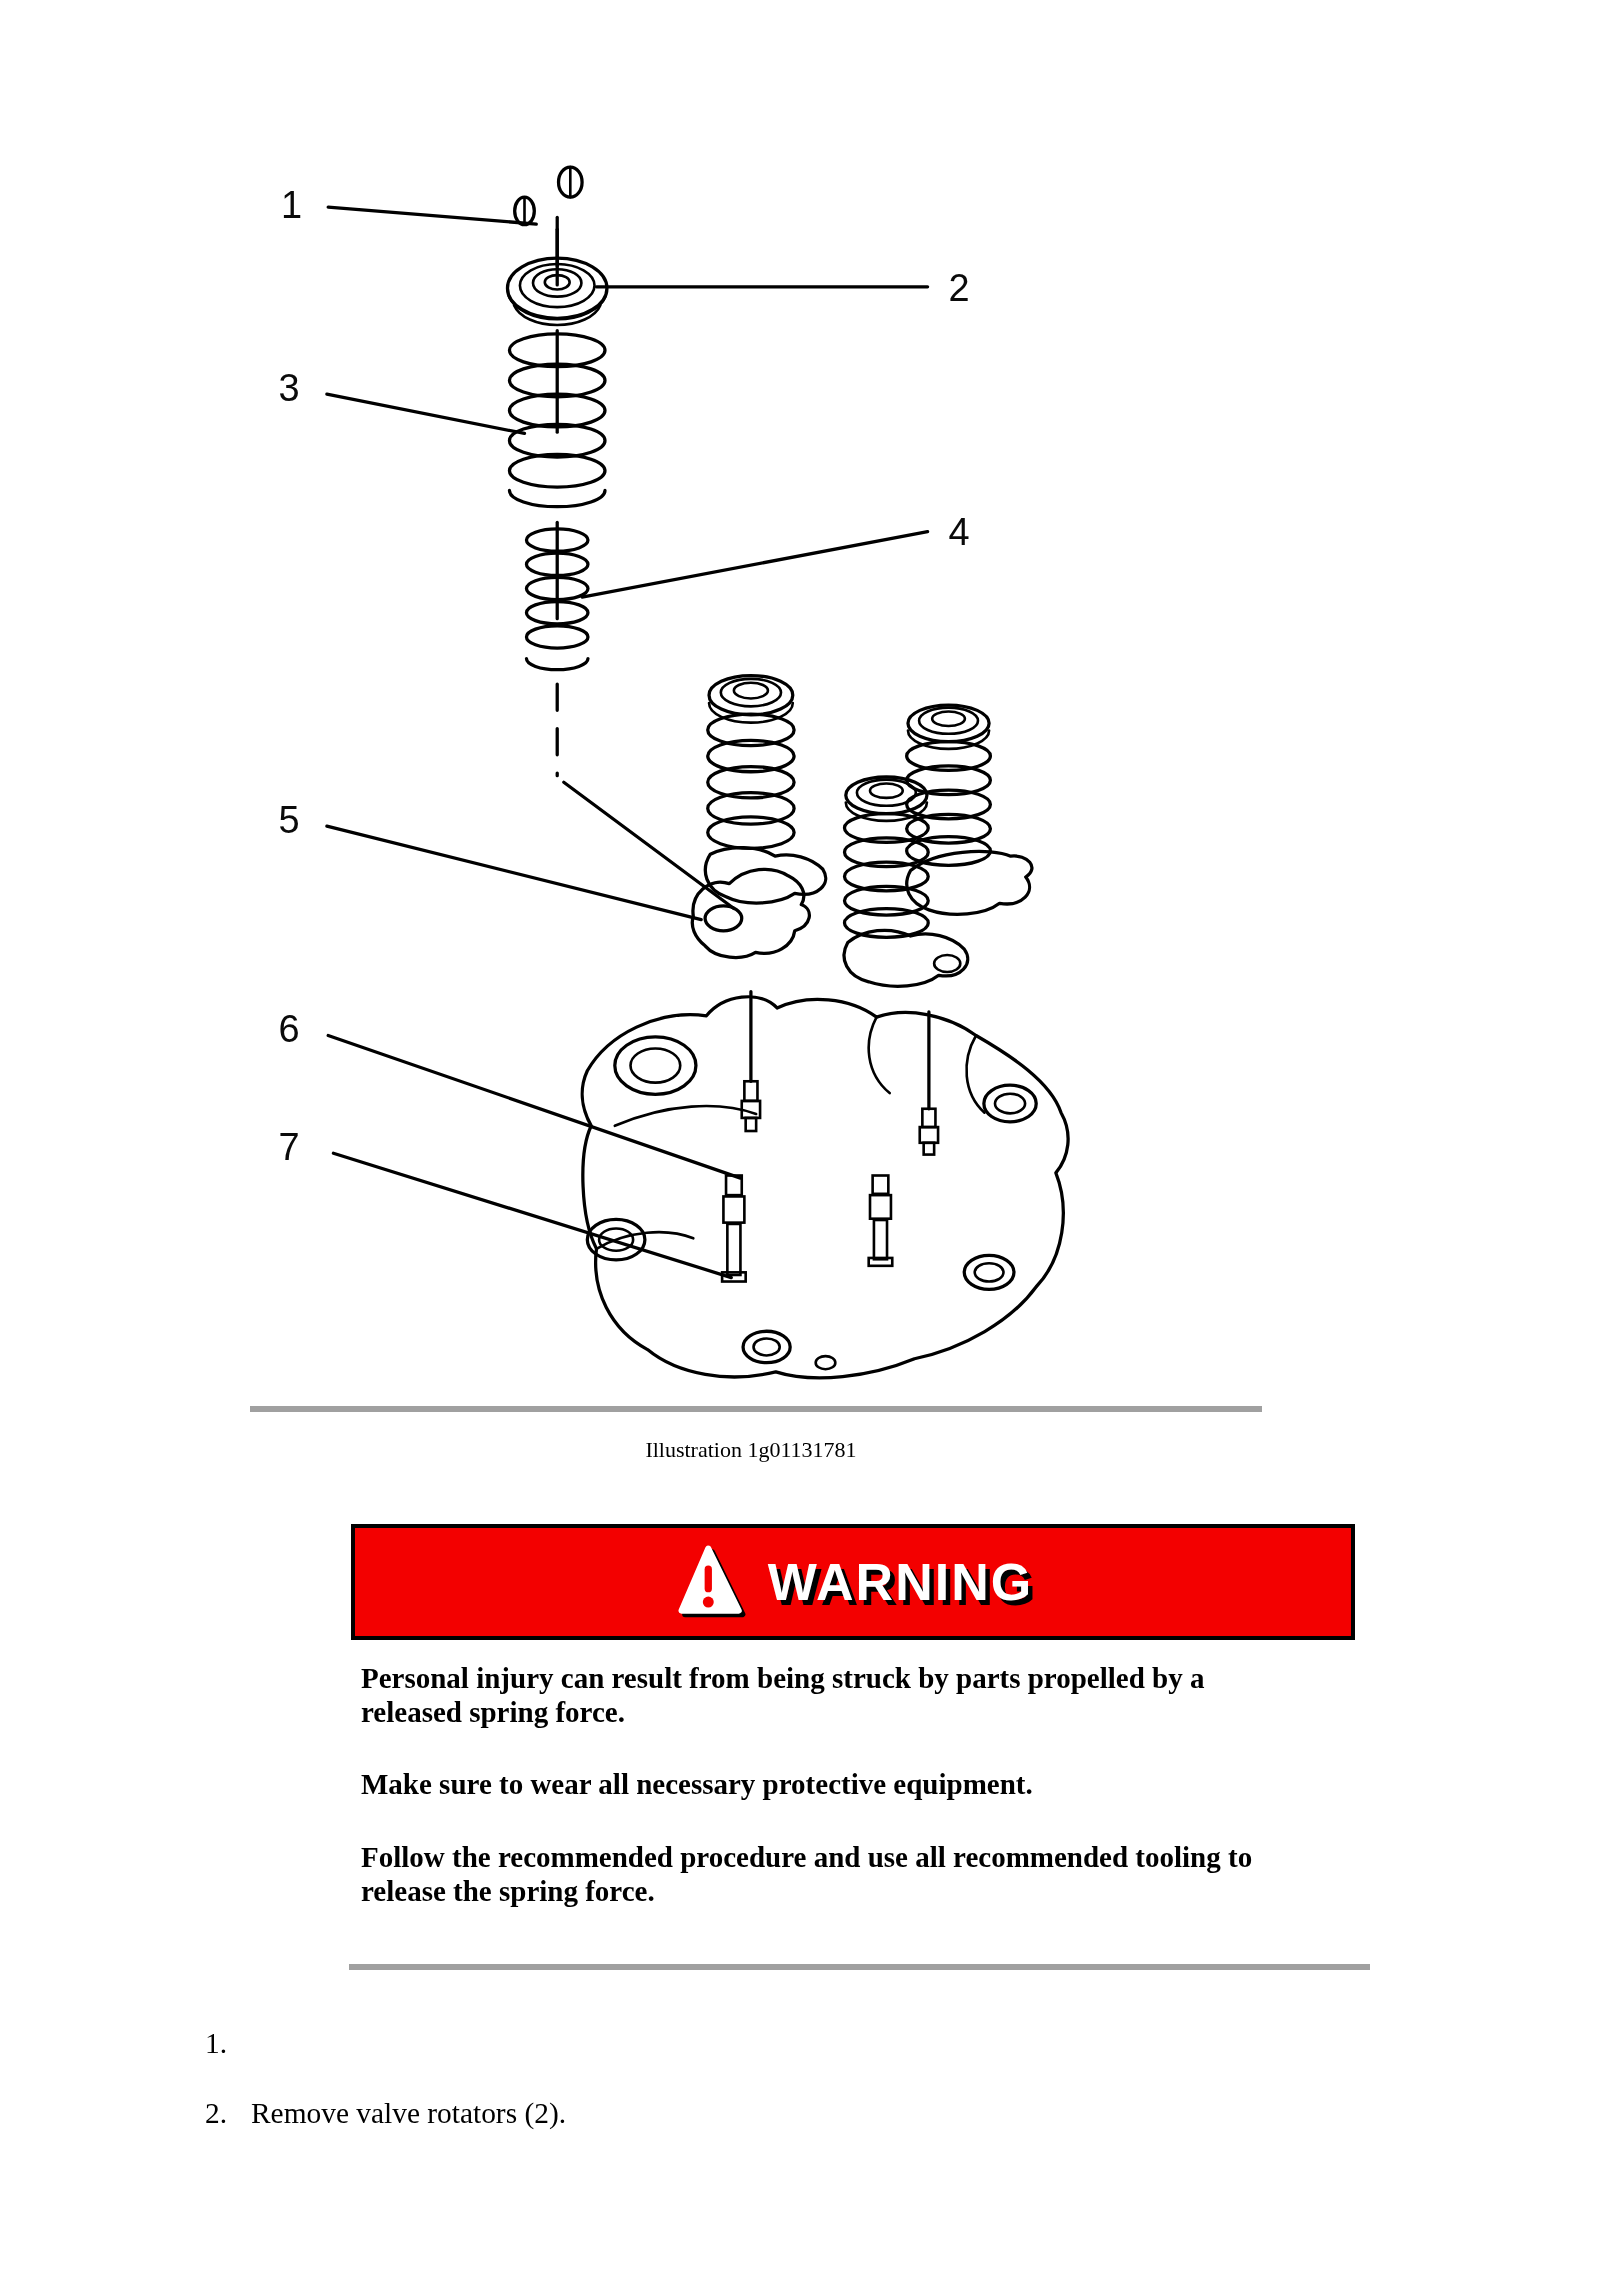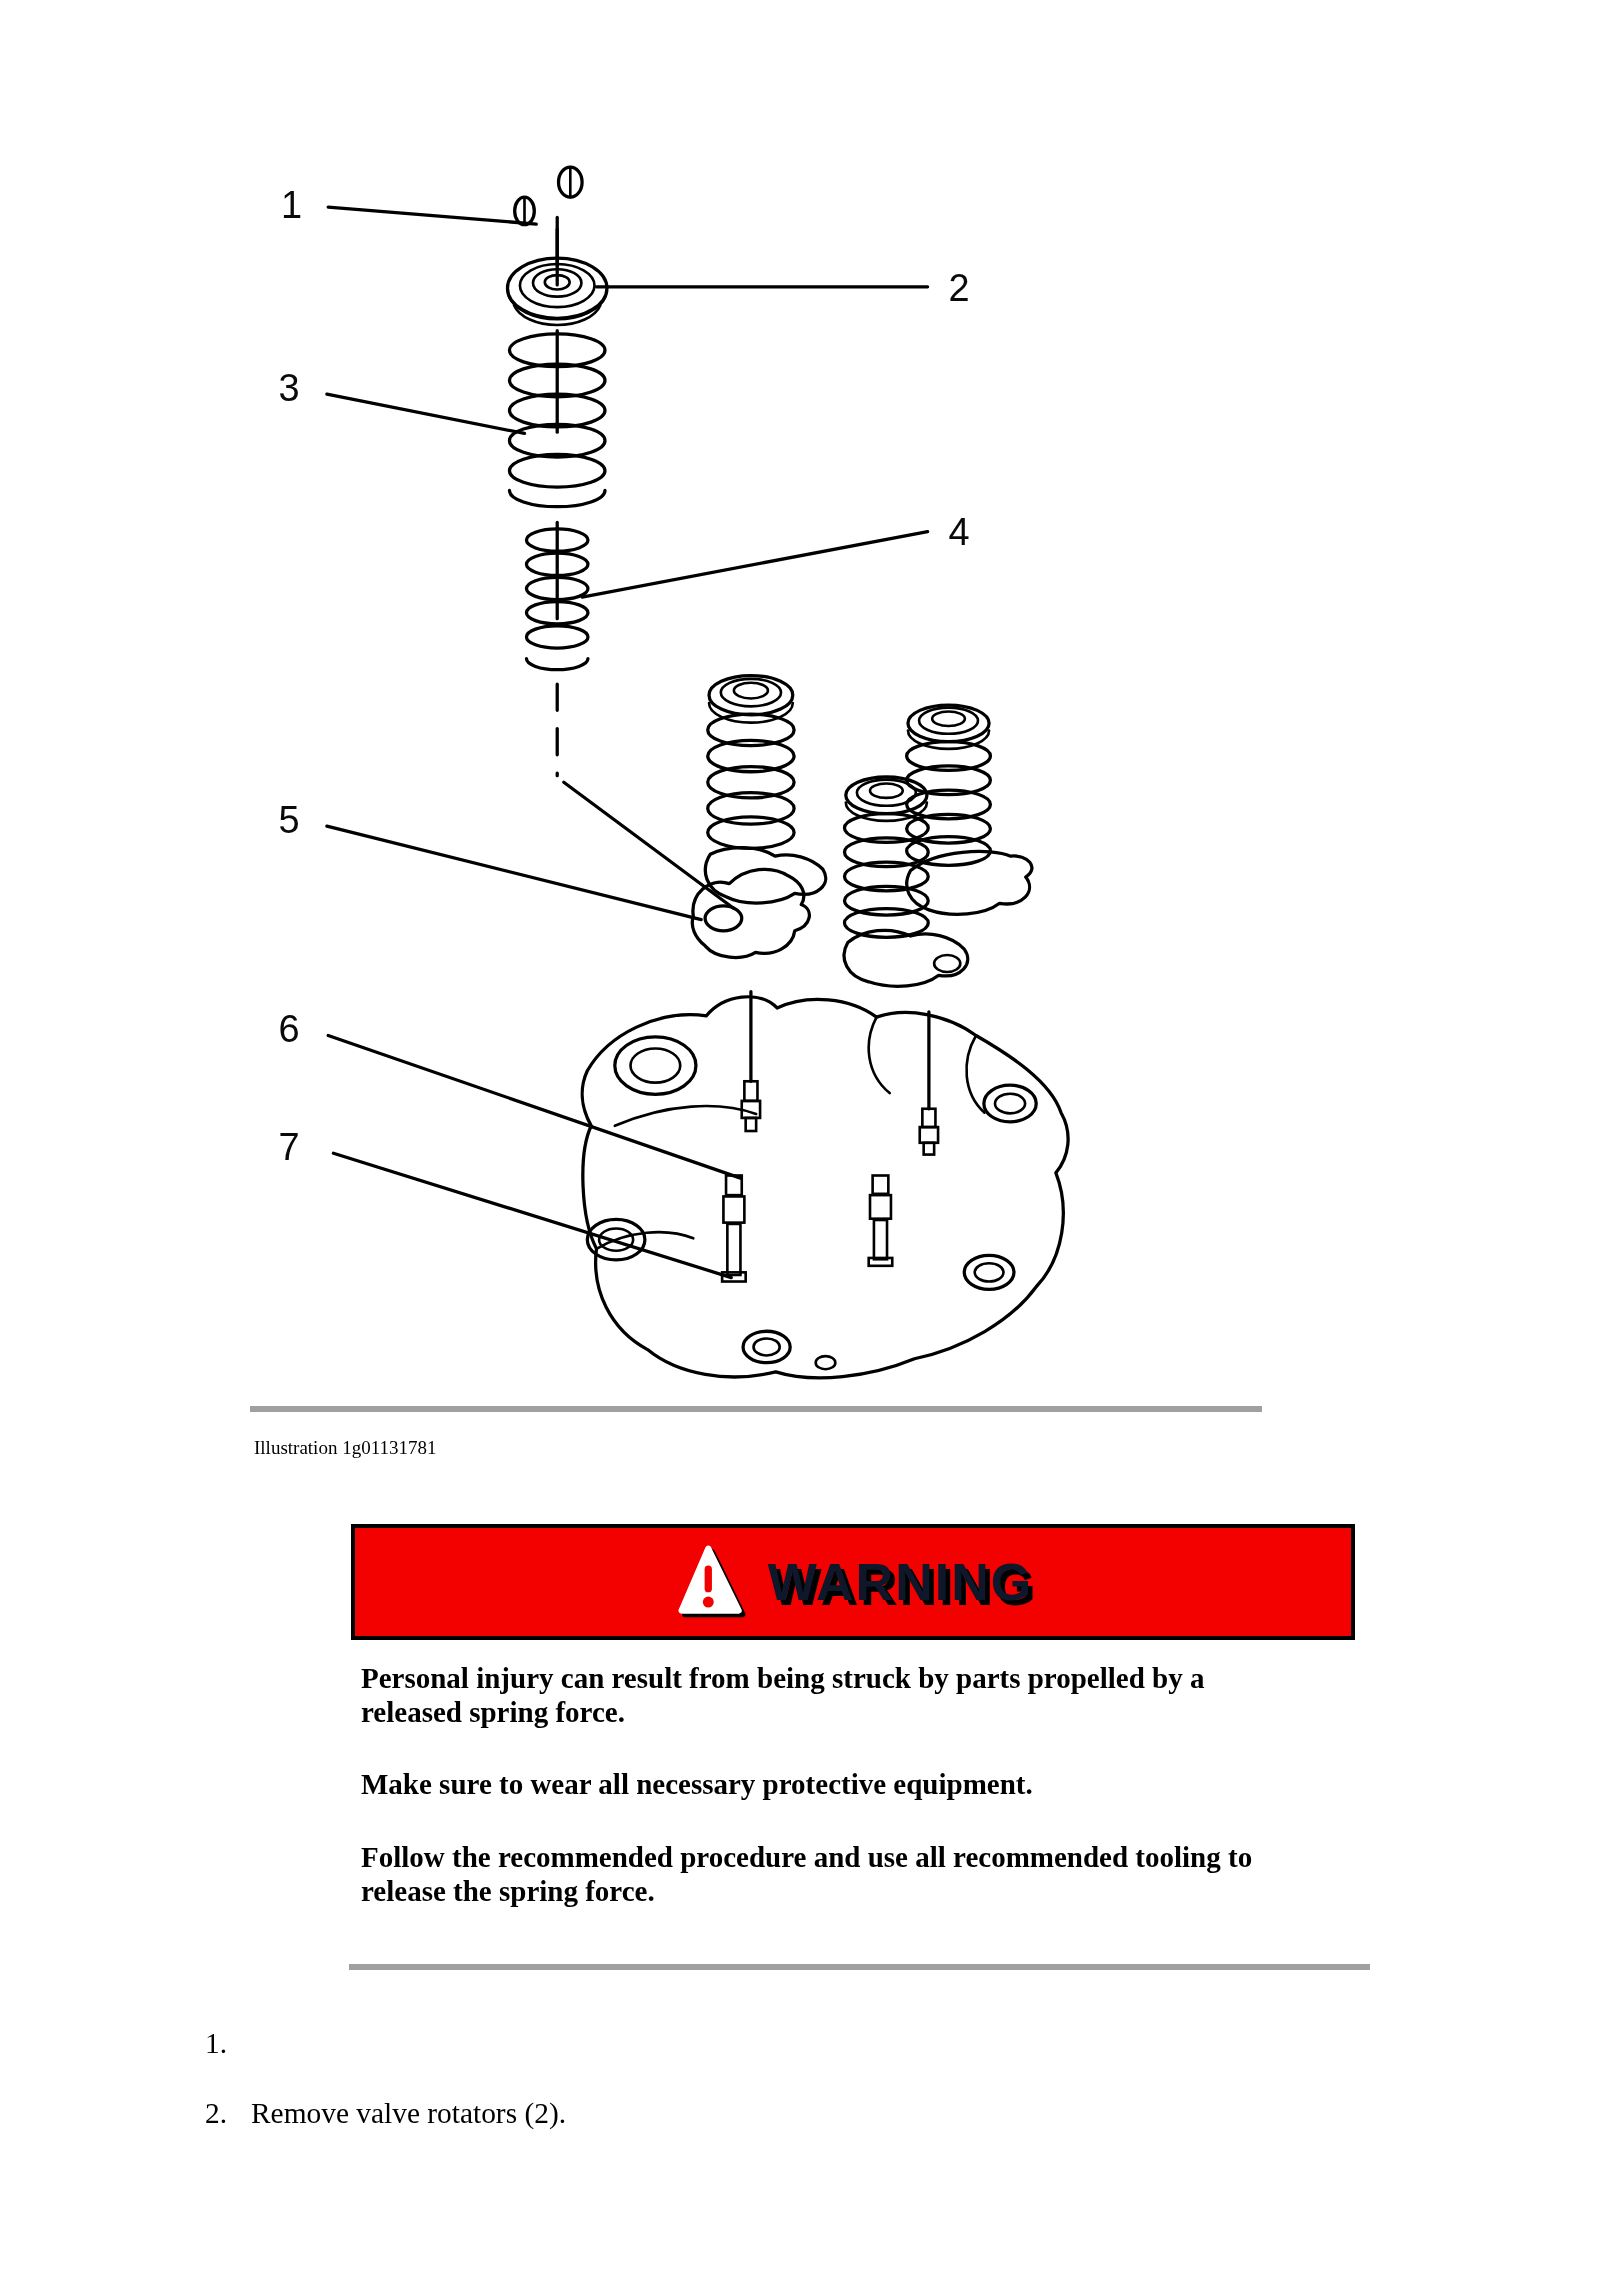--- a/index.html
+++ b/index.html
@@ -12,30 +12,30 @@
   .art{stroke:#000;fill:none;stroke-width:5;stroke-linecap:round;stroke-linejoin:round;}
   .art-thin{stroke:#000;fill:none;stroke-width:4;stroke-linecap:round;}
   .callout{font-family:"Liberation Sans", sans-serif;font-size:58px;fill:#0a0a0a;}
 
   
   .watermark{position:absolute;left:148px;top:1099px;width:1361px;height:92px;
              mix-blend-mode:multiply;pointer-events:none;}
 
   
   .cap-rule{position:absolute;left:250px;top:1406px;width:1012px;height:5.9px;background:#a0a0a0;}
-  .caption-row{position:absolute;left:254px;top:1437px;width:1008px;display:flex;
-               justify-content:flex-start;font-size:19px;}
+  .caption-row{position:absolute;left:247px;top:1437px;width:1008px;display:flex;
+               justify-content:center;font-size:22px;}
 
   
   .warning-banner{position:absolute;left:351px;top:1524px;width:1004px;height:116px;
                   box-sizing:border-box;border:4.6px solid #000;background:#f30000;
                   display:flex;align-items:center;justify-content:center;}
   .warning-icon{width:73px;height:82px;margin-right:22px;}
   .warning-title{font-family:"Liberation Sans", sans-serif;font-weight:bold;font-size:52px;
-                 color:#0f172a;letter-spacing:2px;text-shadow:4.6px 4.6px 0 #000;}
+                 color:#ffffff;letter-spacing:2px;text-shadow:4.6px 4.6px 0 #000;}
   .warning-text{position:absolute;left:349px;top:1661px;width:1018px;
                 font-weight:bold;font-size:29px;line-height:1.18;}
   .warning-text p{margin:0 0 38px 12px;white-space:pre-line;}
   .mid-rule{position:absolute;left:349px;top:1964px;width:1021px;height:5.9px;background:#a0a0a0;}
 
   
   .steps{position:absolute;left:205px;top:2027px;width:1152px;font-size:29.4px;}
   .step{display:flex;margin-bottom:37px;}
   .step-num{width:46px;flex:0 0 46px;}
 </style>

